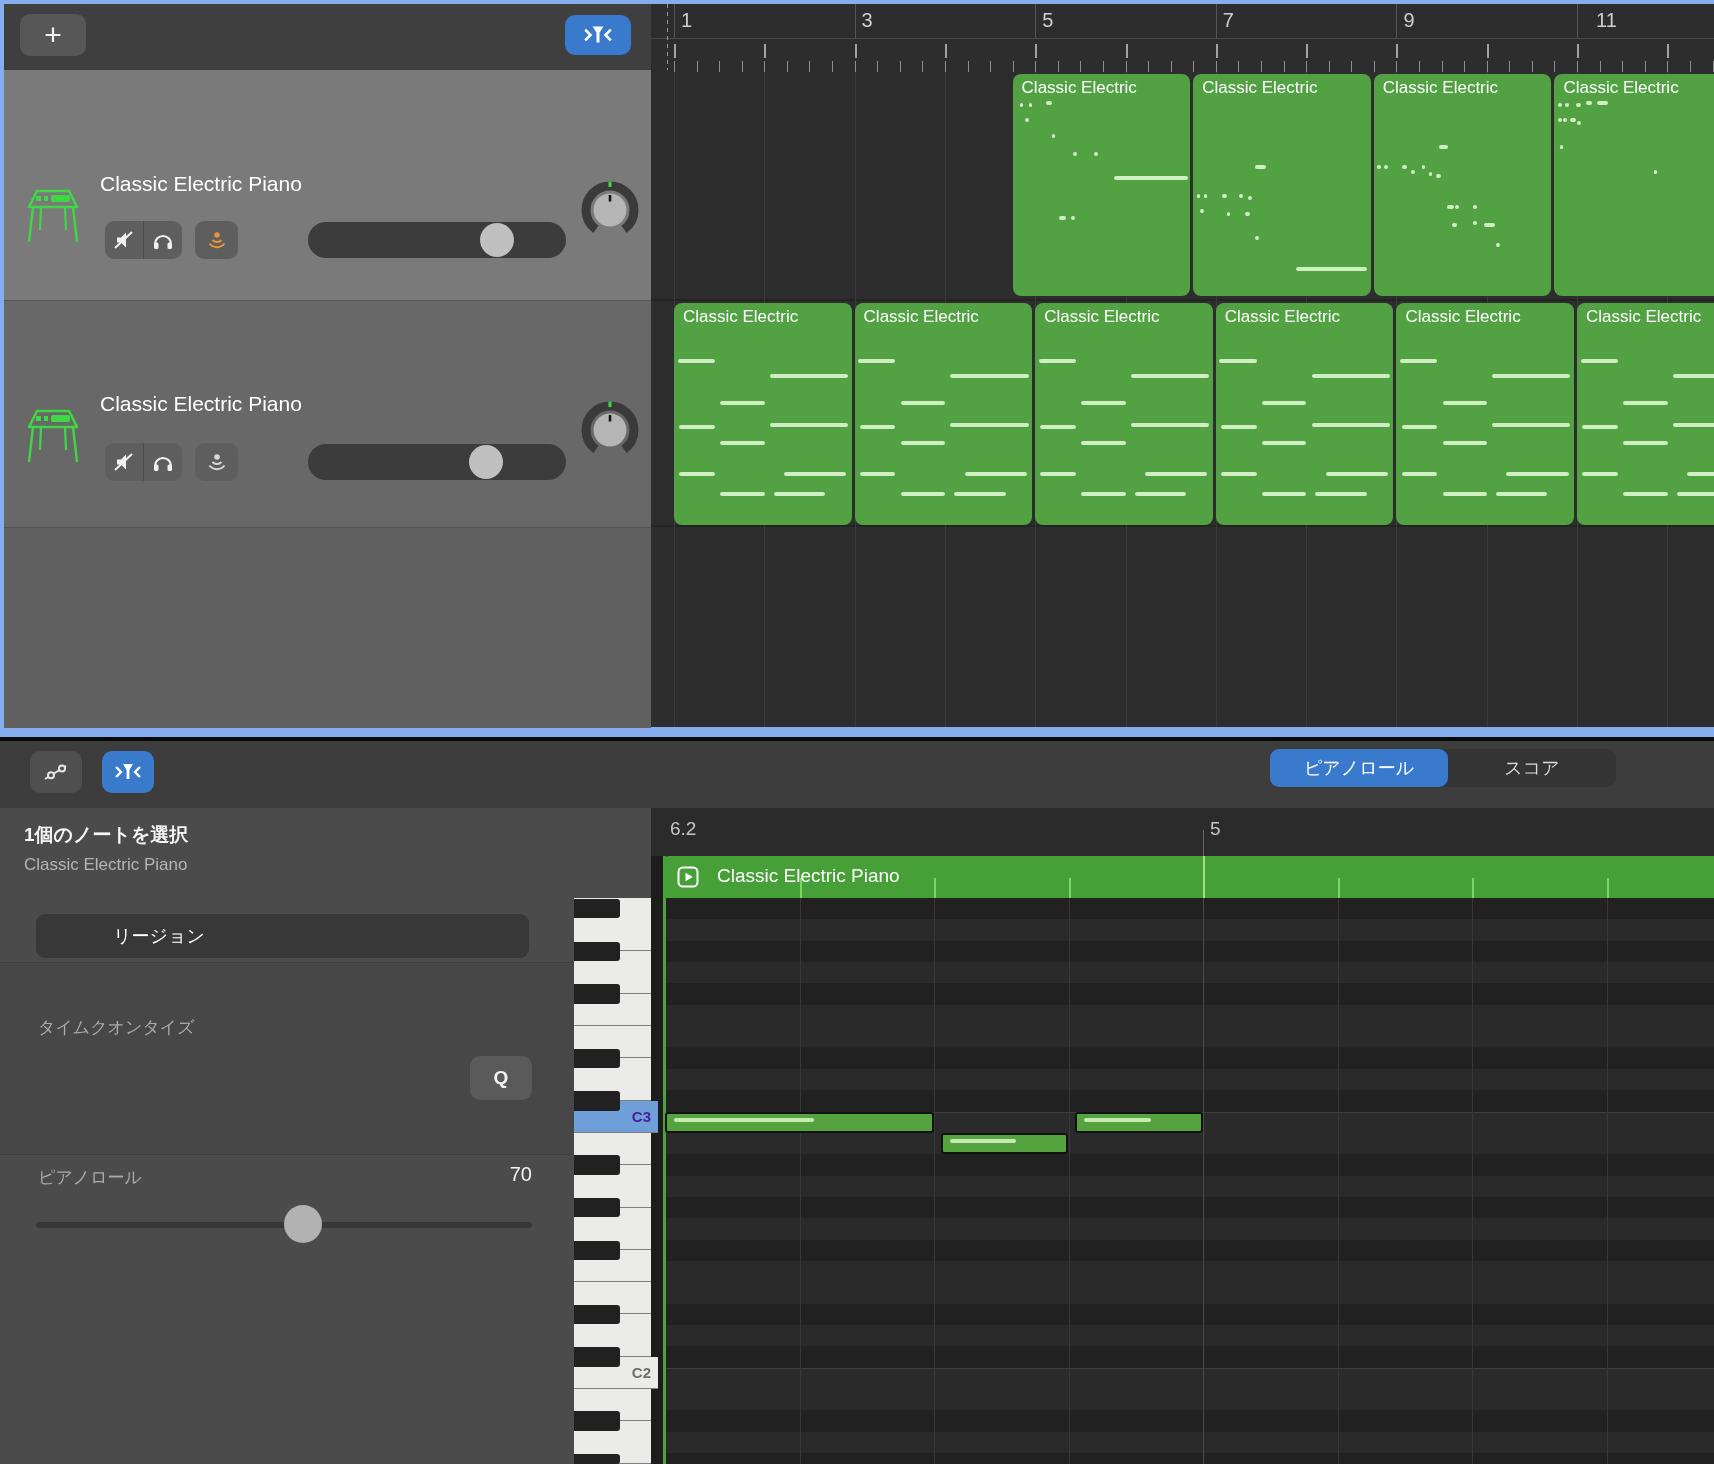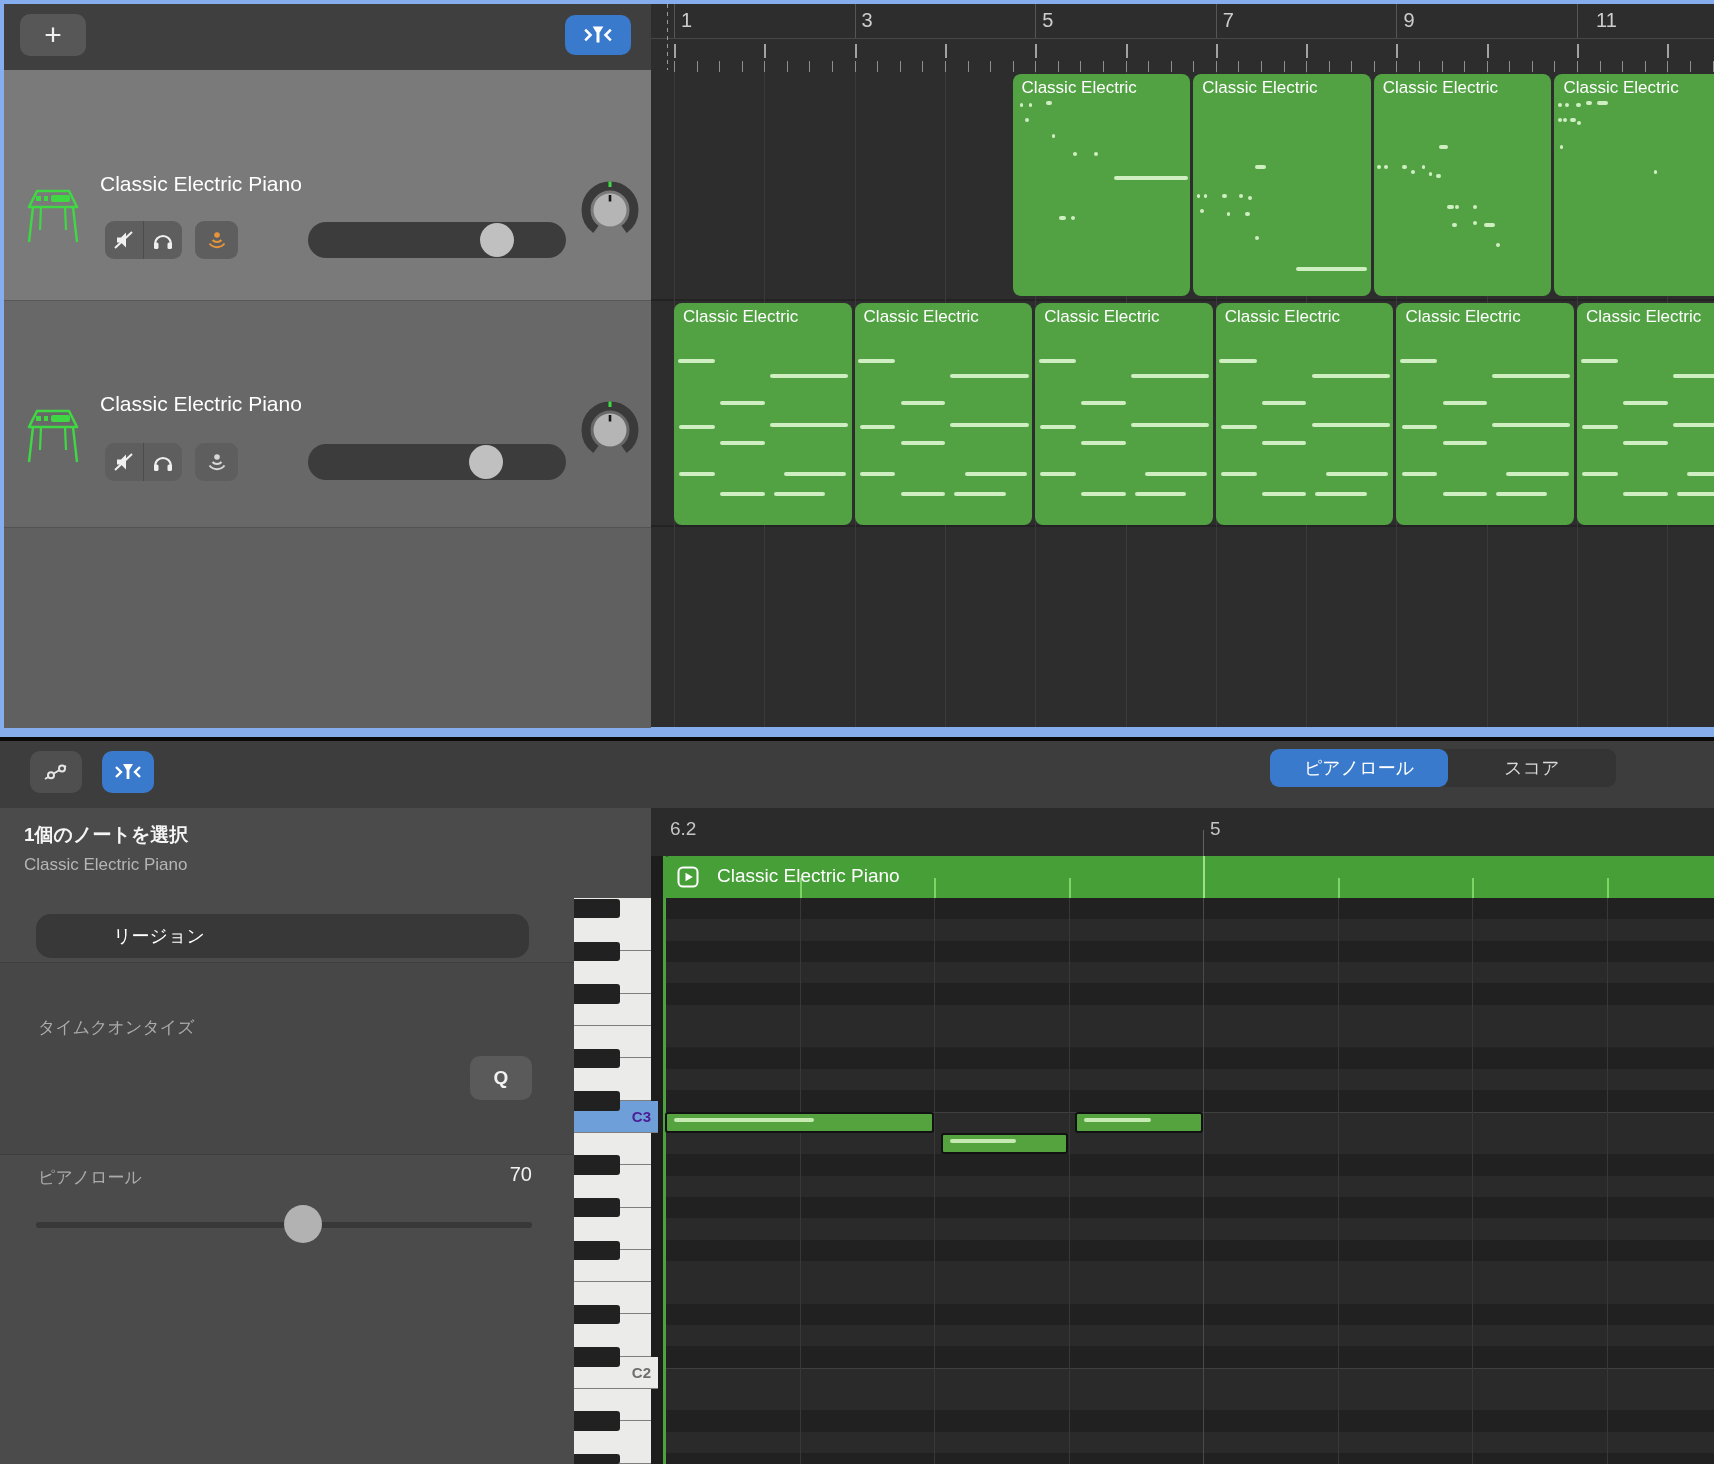--- a/index.html
+++ b/index.html
@@ -36,21 +36,21 @@
   #ed-auto{left:30px;top:751px;width:52px;height:42px;background:#4f4f4f;border-radius:10px}
   #ed-catch{left:102px;top:751px;width:52px;height:42px;border-radius:10px}
   #view-seg{left:1270px;top:749px;width:346px;height:38px;background:#343434;border-radius:9px}
   .seg-blue{background:#3a7acc;border-radius:9px}
   .seg-lbl{display:flex;align-items:center;justify-content:center;font-size:18px;color:#fff;height:100%}
   .seg-lbl.dim{color:#d9d9d9}
   #inspector{left:0;top:808px;width:574px;height:656px;background:#4b4b4b}
   #insp-q-band{left:0;top:962px;width:574px;height:191px;background:#474747;border-top:1px solid #3e3e3e;border-bottom:1px solid #3e3e3e}
   #sel-title{left:24px;top:822px;font-size:19px;font-weight:bold;color:#f5f5f5}
   #sel-sub{left:24px;top:855px;font-size:17px;color:#b5b5b5}
-  #mode-seg{left:36px;top:914px;width:493px;height:44px;background:#383838;border-radius:15px}
+  #mode-seg{left:36px;top:914px;width:493px;height:44px;background:#383838;border-radius:9px}
   .insp-lbl{font-size:17px;color:#ababab}
   #qz-dd{left:36px;top:1056px;width:416px;height:44px;background:#5a5a5a;border-radius:10px;display:flex;align-items:center;justify-content:center}
   #qz-dd .val{font-size:18px;color:#f2f2f2}
   #qz-btn{left:470px;top:1056px;width:62px;height:44px;background:#5a5a5a;border-radius:10px;display:flex;align-items:center;justify-content:center;font-size:19px;font-weight:bold;color:#f2f2f2}
   #vel-val{left:400px;top:1163px;width:132px;text-align:right;font-size:20px;color:#f2f2f2}
   #vel-track{left:36px;top:1222px;width:496px;height:6px;background:#383838;border-radius:3px}
   #vel-thumb{left:284px;top:1205px;width:38px;height:38px;border-radius:50%;background:#b2b2b2}
   #kb-top{left:574px;top:808px;width:77px;height:90px;background:#4b4b4b}
   #ed-ruler{left:651px;top:808px;width:1063px;height:48px;background:#2b2b2b}
   .ed-rlr-num{position:absolute;top:10px;font-size:19px;color:#c5c5c5}

